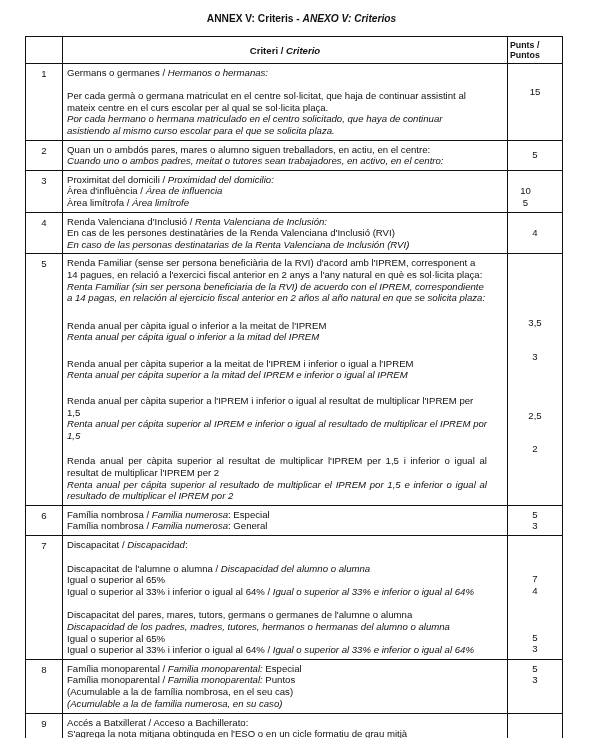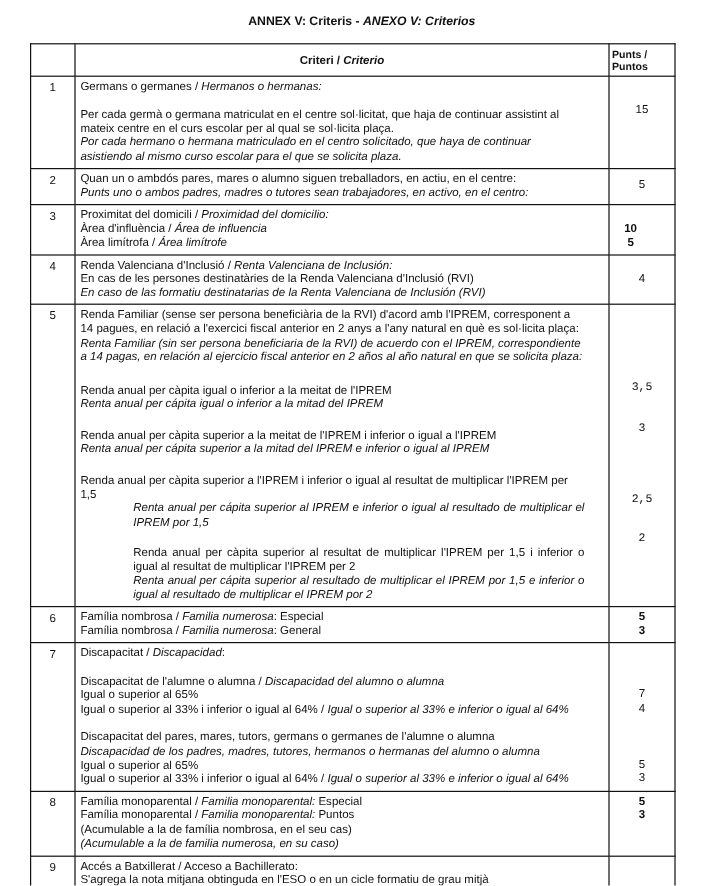--- a/index.html
+++ b/index.html
@@ -12,22 +12,22 @@
   td, th { border:1.4px solid #111; vertical-align:top; padding:0; }
   col.c1 { width:37px; } col.c2 { width:445px; } col.c3 { width:55px; }
   th { font-weight:bold; font-size:9.6px; }
   th.h-crit { text-align:center; vertical-align:middle; padding-top:1px; }
   th.h-pts { text-align:left; font-size:8.8px; line-height:10px; padding:3px 2px 2px; }
   td.num { text-align:center; padding-top:4px; }
   td.txt { padding:3px 20px 3px 4px; }
   td.pts { text-align:center; padding-top:3px; position:relative; }
   .it { font-style:italic; }
   .gap { height:11.6px; }
-  .just { text-align:justify;margin-left:44px; }
-  .pts-line { display:block; height:11.6px;font-weight:bold; }
+  .just { text-align:justify; }
+  .pts-line { display:block; height:11.6px; }
   .pts-right { text-align:right; padding-right:19px; }
 </style>
 </head>
 <body>
 
 <div class="title"><span>ANNEX V: Criteris - </span><i>ANEXO V: Criterios</i></div>
 
 <table>
   <colgroup>
       <col class="c1">
@@ -49,21 +49,21 @@
       <div>Per cada germà o germana matriculat en el centre sol·licitat, que haja de continuar assistint al mateix centre en el curs escolar per al qual se sol·licita plaça.</div>
       <div class="it">Por cada hermano o hermana matriculado en el centro solicitado, que haya de continuar asistiendo al mismo curso escolar para el que se solicita plaza.</div>
     </td>
     <td class="pts"><div style="height:19px"></div><span>15</span></td>
   </tr>
 
   <tr style="height:29px;">
     <td class="num">2</td>
     <td class="txt">
       <div>Quan un o ambdós pares, mares o alumno siguen treballadors, en actiu, en el centre:</div>
-      <div class="it">Punts uno o ambos padres, madres o tutores sean trabajadores, en activo, en el centro:</div>
+      <div class="it">Cuando uno o ambos padres, meitat o tutores sean trabajadores, en activo, en el centro:</div>
     </td>
     <td class="pts" style="vertical-align:middle;padding-top:0;"><span>5</span></td>
   </tr>
 
   <tr style="height:40px;">
     <td class="num">3</td>
     <td class="txt">
       <div><span>Proximitat del domicili / </span><span class="it">Proximidad del domicilio:</span></div>
       <div><span>Àrea d'influència / </span><span class="it">Área de influencia</span></div>
       <div><span>Àrea limítrofa / </span><span class="it">Área limítrofe</span></div>
@@ -73,21 +73,21 @@
       <span class="pts-line">10</span>
       <span class="pts-line">5</span>
     </td>
   </tr>
 
   <tr style="height:41px;">
     <td class="num">4</td>
     <td class="txt">
       <div><span>Renda Valenciana d'Inclusió / </span><span class="it">Renta Valenciana de Inclusión:</span></div>
       <div>En cas de les persones destinatàries de la Renda Valenciana d'Inclusió (RVI)</div>
-      <div class="it">En caso de las formatiu destinatarias de la Renta Valenciana de Inclusión (RVI)</div>
+      <div class="it">En caso de las personas destinatarias de la Renta Valenciana de Inclusión (RVI)</div>
     </td>
     <td class="pts" style="vertical-align:middle;padding-top:0;"><span>4</span></td>
   </tr>
 
   <tr style="height:229px;">
     <td class="num">5</td>
     <td class="txt">
       <div>Renda Familiar (sense ser persona beneficiària de la RVI) d'acord amb l'IPREM, corresponent a 14 pagues, en relació a l'exercici fiscal anterior en 2 anys a l'any natural en què es sol·licita plaça:</div>
       <div class="it">Renta Familiar (sin ser persona beneficiaria de la RVI) de acuerdo con el IPREM, correspondiente a 14 pagas, en relación al ejercicio fiscal anterior en 2 años al año natural en que se solicita plaza:</div>
       <div class="gap" style="height:16px"></div>
@@ -96,21 +96,21 @@
       <div class="gap" style="height:15px"></div>
       <div>Renda anual per càpita superior a la meitat de l'IPREM i inferior o igual a l'IPREM</div>
       <div class="it">Renta anual per cápita superior a la mitad del IPREM e inferior o igual al IPREM</div>
       <div class="gap" style="height:14px"></div>
       <div>Renda anual per càpita superior a l'IPREM i inferior o igual al resultat de multiplicar l'IPREM per 1,5</div>
       <div class="it just">Renta anual per cápita superior al IPREM e inferior o igual al resultado de multiplicar el IPREM por 1,5</div>
       <div class="gap" style="height:14px"></div>
       <div class="just">Renda anual per càpita superior al resultat de multiplicar l'IPREM per 1,5 i inferior o igual al resultat de multiplicar l'IPREM per 2</div>
       <div class="it just">Renta anual per cápita superior al resultado de multiplicar el IPREM por 1,5 e inferior o igual al resultado de multiplicar el IPREM por 2</div>
     </td>
-    <td class="pts" style="padding-top:0;font-family:Liberation Mono, monospace;">
+    <td class="pts" style="padding-top:0;">
       <div style="position:absolute;top:63px;left:0;right:0;text-align:center;">3,5</div>
       <div style="position:absolute;top:97px;left:0;right:0;text-align:center;">3</div>
       <div style="position:absolute;top:143px;left:0;right:0;text-align:center;margin-top:13px;">2,5</div>
       <div style="position:absolute;top:189px;left:0;right:0;text-align:center;">2</div>
     </td>
   </tr>
 
   <tr style="height:29px;">
     <td class="num">6</td>
     <td class="txt">

